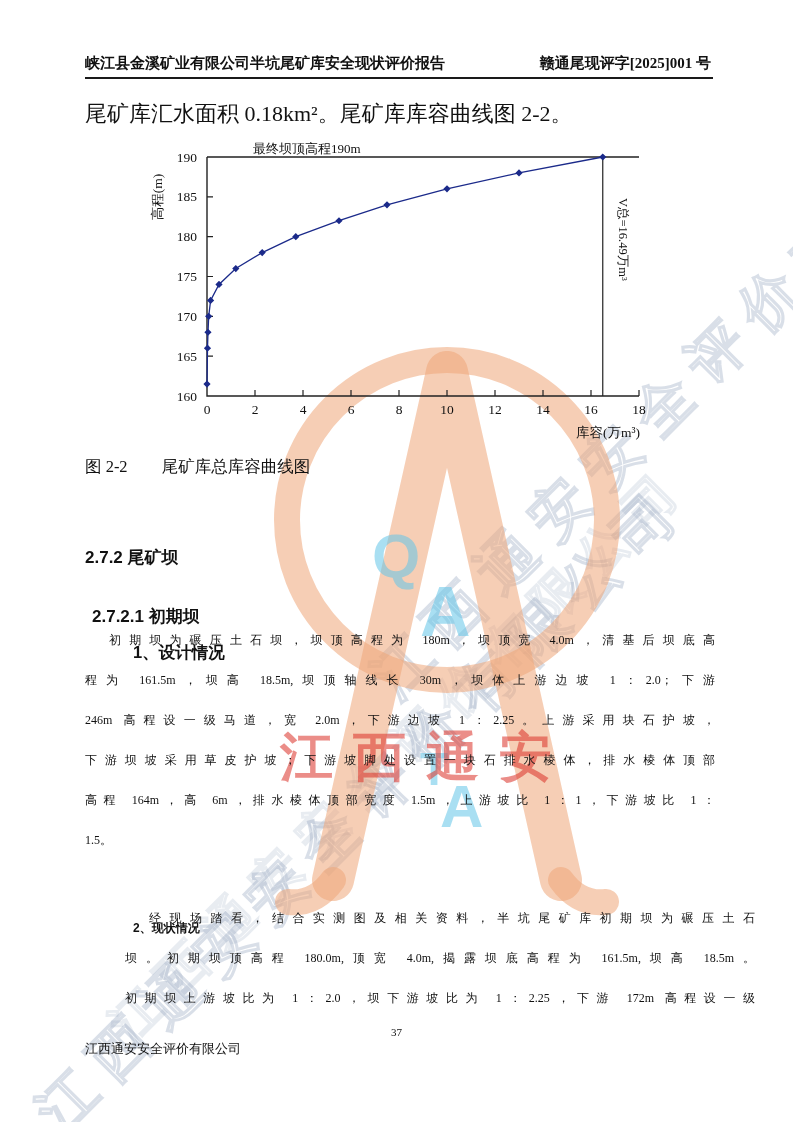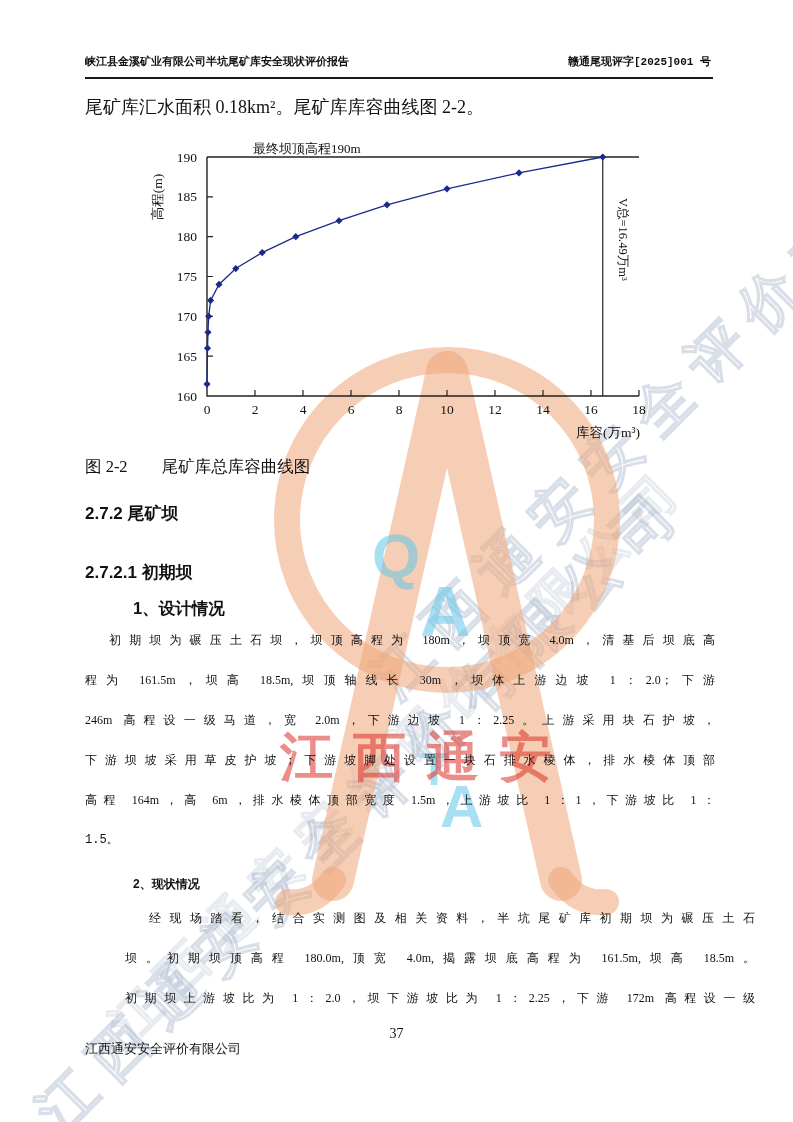--- a/index.html
+++ b/index.html
@@ -9,41 +9,41 @@
   #wm{position:absolute;inset:0;z-index:0;pointer-events:none;}
   .wm-diag{position:absolute;transform:rotate(-45deg);transform-origin:left top;
            font-family:"Liberation Sans",sans-serif;font-weight:bold;font-size:58px;letter-spacing:16px;
            color:transparent;-webkit-text-stroke:1.3px rgba(130,150,180,0.30);white-space:nowrap;}
   .wm-red{position:absolute;left:280px;top:722px;font-family:"Liberation Sans",sans-serif;
           font-weight:bold;font-size:53px;letter-spacing:20px;color:rgba(218,48,38,0.55);white-space:nowrap;}
   .wm-letter{position:absolute;font-family:"Liberation Sans",sans-serif;font-weight:bold;
              color:rgba(98,196,232,0.55);}
   
   .content{position:absolute;inset:0;z-index:2;}
-  .hdr{position:absolute;top:54px;font-family:Liberation Mono, monospace;font-weight:bold;font-size:11px;}
+  .hdr{position:absolute;top:54px;font-family:Liberation Serif, serif;font-weight:bold;font-size:15px;}
   #hdr-left{left:85px;}
   #hdr-right{right:82px;}
   #hdr-rule{position:absolute;left:85px;top:77px;width:628px;height:2px;background:#1a1a1a;}
-  #intro{position:absolute;left:85px;top:92px;width:630px;font-size:18px;line-height:30px;}
+  #intro{position:absolute;left:85px;top:99px;width:630px;font-size:22px;line-height:30px;}
   #figure{position:absolute;left:140px;top:140px;width:520px;height:318px;}
   #figure svg{font-family:"Liberation Serif","DejaVu Serif",serif;}
   #caption{position:absolute;left:85px;top:456px;width:630px;text-align:left;font-size:16.5px;}
   #caption .gap{display:inline-block;width:34px;}
-  .heading{position:absolute;font-family:"Liberation Sans",sans-serif;font-weight:bold;font-size:17px;}
+  .heading{position:absolute;font-family:"Liberation Sans",sans-serif;font-weight:bold;font-size:17px;margin-top:44px;}
   #h272{left:85px;top:502px;}
-  #h2721{left:85px;top:561px;}
+  #h2721{left:92px;top:561px;}
   #hdesign{left:133px;top:598px;font-size:16.5px;}
   #hstatus{left:133px;top:876px;font-size:12px;}
   .para{position:absolute;left:85px;width:630px;}
   #para-design{top:620px;}
   #para-status{top:898px;margin-left:40px;}
   .ln{display:block;text-align:justify;text-align-last:justify;font-size:12px;line-height:40px;height:40px;white-space:nowrap;}
-  .ln.short{text-align-last:left;font-family:Liberation Mono, monospace;}
+  .ln.short{text-align-last:left;}
   .ln.indent{text-indent:2em;}
-  #pageno{position:absolute;left:0;top:1026px;width:793px;text-align:center;font-size:14px;}
+  #pageno{position:absolute;left:0;top:1026px;width:793px;text-align:center;font-size:11px;}
   #footer{position:absolute;left:85px;top:1040px;font-family:"Liberation Sans",sans-serif;font-size:13px;}
 </style>
 </head>
 <body>
 
 <div id="page">
 
   <div id="wm">
     <div class="wm-diag" style="left:355px;top:660px;">江西通安安全评价有限公司</div>
     <div class="wm-diag" style="left:20px;top:1095px;">江西通安安全评价有限公司</div>

